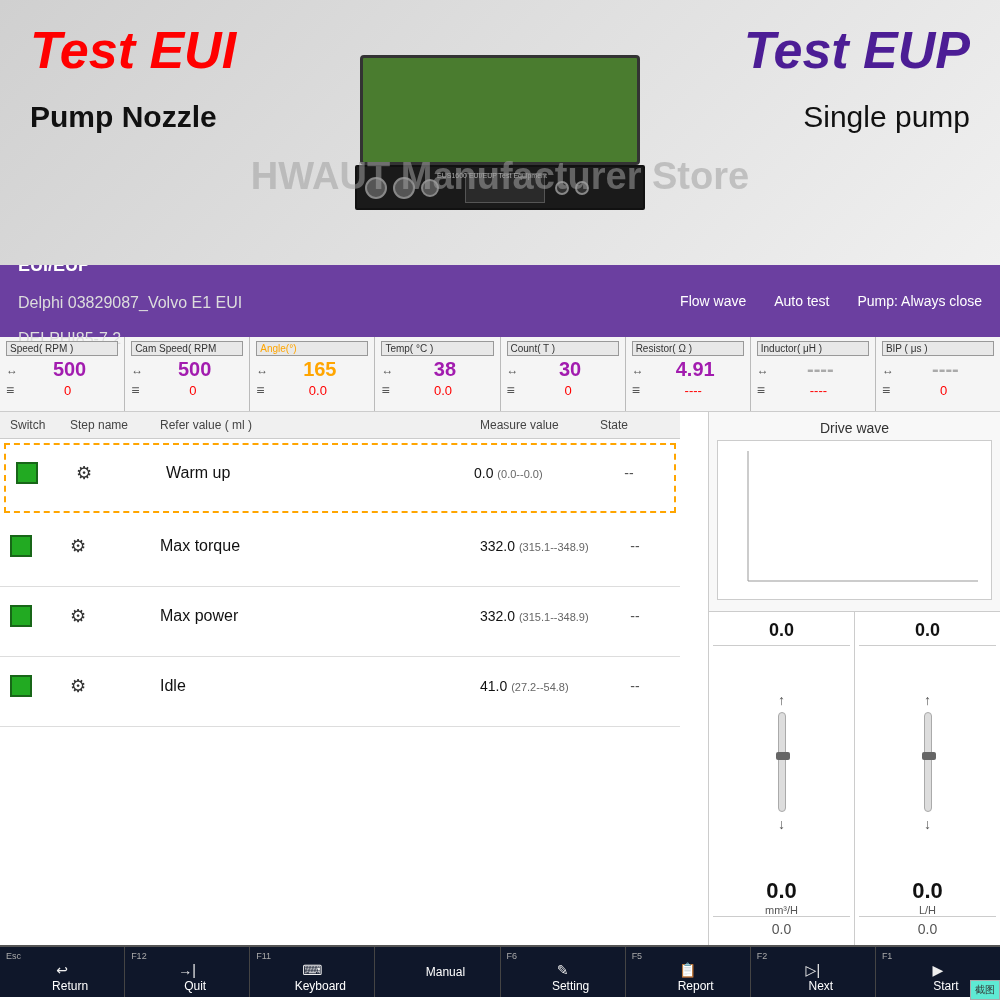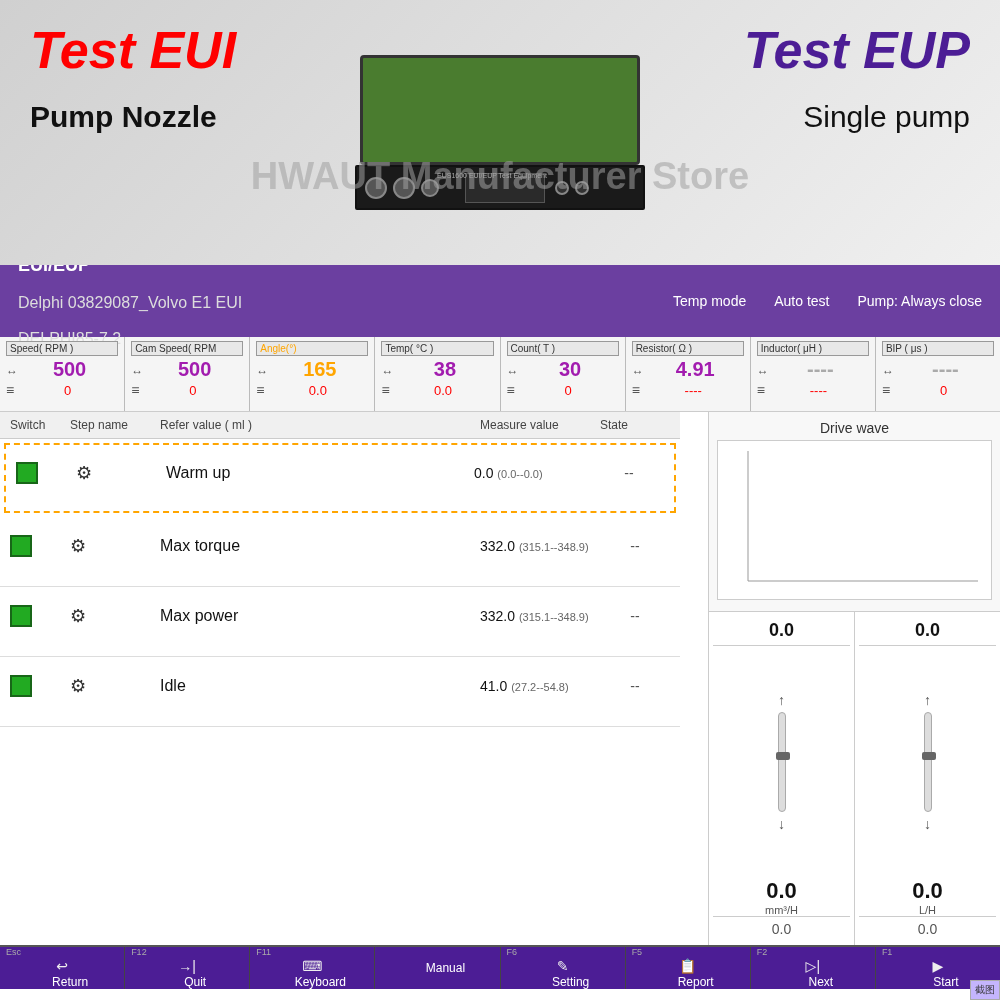--- a/index.html
+++ b/index.html
@@ -392,22 +392,22 @@
       color: #555;
       border-top: 1px solid #ccc;
       width: 100%;
       text-align: center;
       padding-top: 4px;
     }
 
     
     .bottom-toolbar {
       width: 100%;
-      height: 44px;
-      background: #4c1d95;
+      height: 52px;
+      background: #0f172a;
       display: flex;
       align-items: stretch;
       border-top: 2px solid #555;
     }
     .toolbar-btn {
       flex: 1;
       display: flex;
       flex-direction: column;
       align-items: center;
       justify-content: center;
@@ -430,21 +430,21 @@
     .toolbar-label {
       font-size: 12px;
       color: #fff;
       padding-left: 16px;
     }
 
     
     .screenshot-box {
       position: absolute;
       right: 0;
-      background: #c4b5fd;
+      background: #5eead4;
       border: 1px solid #aaa;
       font-size: 10px;
       padding: 2px 4px;
       color: #333;
       writing-mode: horizontal-tb;
     }
   </style>
 </head>
 <body>
 
@@ -471,21 +471,21 @@
   </div>
 </div>
 
 <div class="header-bar">
   <div class="header-left">
     <div class="header-title">EUI/EUP</div>
     <div class="header-sub">Delphi  03829087_Volvo E1 EUI</div>
     <div class="header-sub">DELPHI85-7.2</div>
   </div>
   <div class="header-right">
-    <div class="header-nav-item">Temp mode</div>
+    <div class="header-nav-item">Flow wave</div>
     <div class="header-nav-item">Auto test</div>
     <div class="header-nav-item">Pump: Always close</div>
   </div>
 </div>
 
 <div class="gauge-row" id="gauge-row">
 <div class="gauge-cell">
       <div class="gauge-label">Speed( RPM )</div>
       <div class="gauge-value-row">
         <span class="gauge-arrow">↔</span>

